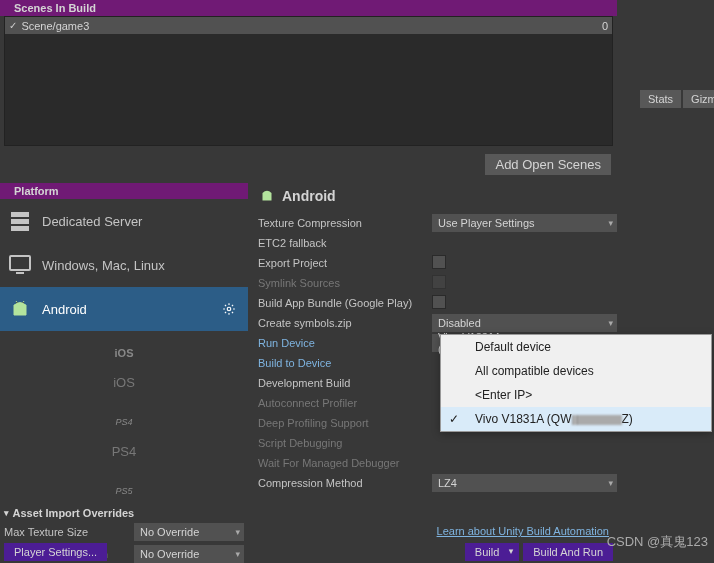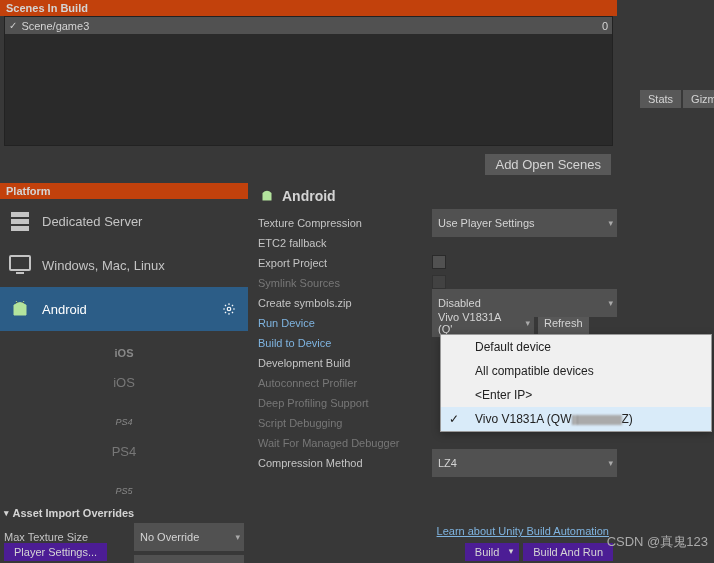--- a/index.html
+++ b/index.html
@@ -2,21 +2,21 @@
 <html><head>
 <meta charset="utf-8">
 <style>
 * { margin: 0; padding: 0; box-sizing: border-box; font-family: Arial, sans-serif; }
 body { background: #383838; color: #c4c4c4; font-size: 12px; width: 714px; height: 563px; overflow: hidden; position: relative; }
 .main-panel { width: 617px; height: 100%; background: #383838; position: relative; }
 .right-edge { position: absolute; left: 617px; top: 0; width: 97px; height: 563px; background: #383838; }
 .right-buttons { position: absolute; top: 90px; left: 640px; display: flex; gap: 2px; }
 .btn { background: #585858; color: #d4d4d4; border: none; padding: 3px 8px; font-size: 11px; cursor: pointer; }
 
-.header { background: #c2410c; padding: 2px 6px; font-size: 11px; font-weight: bold; color: #d4d4d4; }
+.header { background: #701a75; padding: 2px 14px; font-size: 11px; font-weight: bold; color: #d4d4d4; }
 .scenes-box { background: #2a2a2a; border: 1px solid #222; height: 130px; margin: 0 4px 4px 4px; }
 .scene-row { display: flex; align-items: center; padding: 1px 4px; background: #515151; height: 17px; }
 .scene-check { margin-right: 4px; color: #ccc; font-size: 10px; }
 .scene-name { flex: 1; color: #d4d4d4; font-size: 11px; }
 .scene-idx { color: #d4d4d4; font-size: 11px; }
 
 .add-scenes-row { display: flex; justify-content: flex-end; padding: 4px 6px; }
 .add-btn { background: #585858; color: #d4d4d4; border: none; padding: 3px 10px; font-size: 13px; cursor: pointer; }
 
 .content-row { display: flex; margin-top: 4px; }
@@ -31,21 +31,21 @@
 .platform-item.disabled { color: #777; flex-direction: column; }
 
 .android-header { display: flex; align-items: center; gap: 6px; padding: 4px 0 8px 0; font-weight: bold; font-size: 14px; color: #d4d4d4; }
 .android-header .icon { color: #b3e49d; }
 
 .setting-row { display: flex; align-items: center; height: 20px; font-size: 11px; color: #c4c4c4; }
 .setting-row.disabled { color: #777; }
 .setting-row.link { color: #7fb4e0; }
 .setting-label { width: 174px; }
 .setting-ctrl { flex: 1; }
-.dropdown { background: #515151; color: #d4d4d4; padding: 2px 18px 2px 6px; font-size: 11px; position: relative; cursor: pointer; height: 28px; display: flex; align-items: center; }
+.dropdown { background: #515151; color: #d4d4d4; padding: 2px 18px 2px 6px; font-size: 11px; position: relative; cursor: pointer; height: 18px; display: flex; align-items: center; }
 .dropdown::after { content: "▾"; position: absolute; right: 4px; font-size: 9px; color: #aaa; }
 .checkbox { width: 14px; height: 14px; background: #515151; border: 1px solid #2a2a2a; display: inline-block; }
 
 .run-device-row { display: flex; gap: 4px; }
 .run-device-dd { width: 102px; }
 .refresh-btn { background: #585858; border: none; color: #d4d4d4; padding: 1px 6px; font-size: 11px; cursor: pointer; }
 
 .popup { position: absolute; left: 440px; top: 334px; width: 272px; background: #f0f0f0; border: 1px solid #999; box-shadow: 0 2px 8px rgba(0,0,0,0.3); z-index: 100; }
 .popup-item { padding: 5px 10px 5px 34px; font-size: 12px; color: #222; cursor: pointer; position: relative; }
 .popup-item.checked::before { content: "✓"; position: absolute; left: 8px; color: #222; }
@@ -174,20 +174,24 @@
       </div>
       <div class="setting-row">
         <div class="setting-label">Export Project</div>
         <div class="setting-ctrl"><span class="checkbox"></span></div>
       </div>
       <div class="setting-row disabled">
         <div class="setting-label">Symlink Sources</div>
         <div class="setting-ctrl"><span class="checkbox" style="opacity:.4"></span></div>
       </div>
       <div class="setting-row">
+        <div class="setting-label">Build App Bundle (Google Play)</div>
+        <div class="setting-ctrl"><span class="checkbox"></span></div>
+      </div>
+      <div class="setting-row">
         <div class="setting-label">Create symbols.zip</div>
         <div class="setting-ctrl">
             <div class="dropdown">Disabled</div>
           </div>
       </div>
       <div class="setting-row link">
         <div class="setting-label">Run Device</div>
         <div class="setting-ctrl run-device-row">
           <div class="dropdown run-device-dd" style="color:#d4d4d4;">Vivo V1831A (Q'</div>
           <button class="refresh-btn">Refresh</button>

